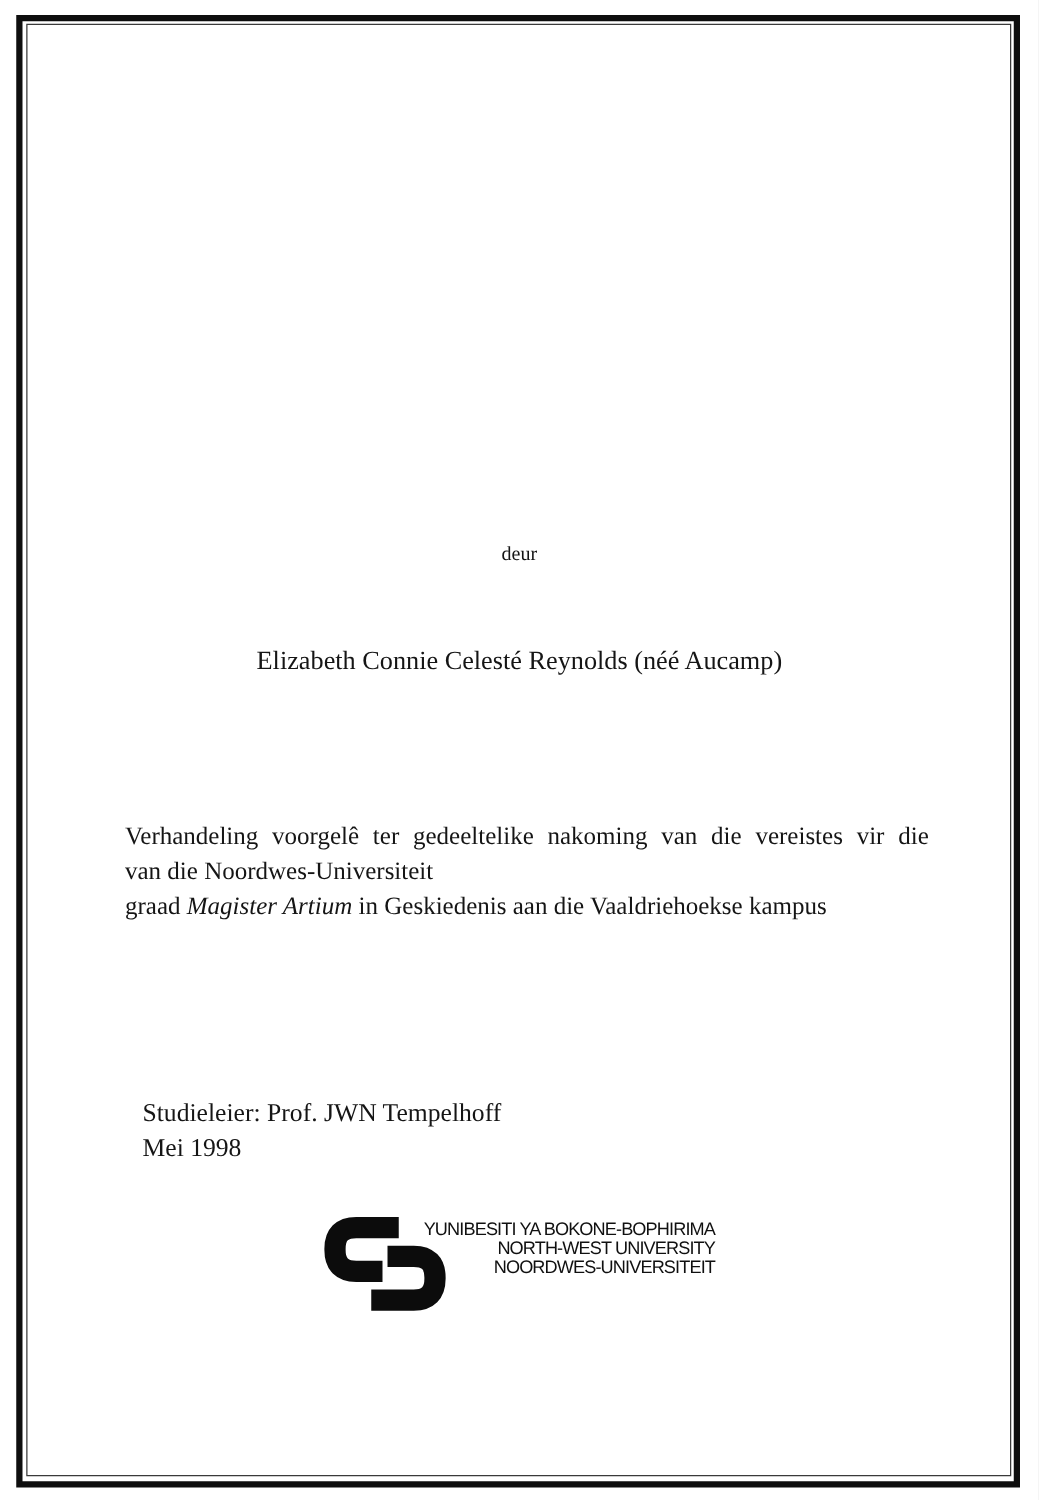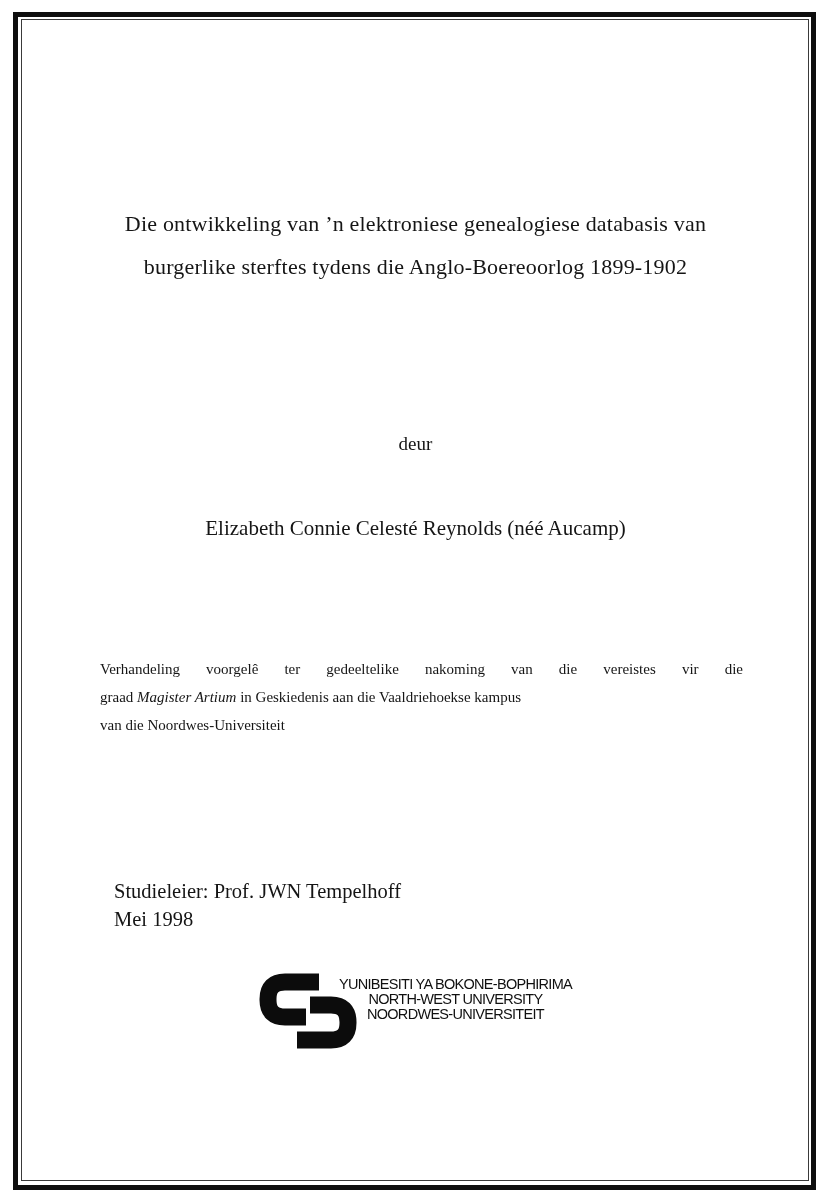--- a/index.html
+++ b/index.html
@@ -43,39 +43,39 @@
     font-size: 22px;
     line-height: 43px;
     letter-spacing: 0.2px;
   }
   .byline {
     position: absolute;
     left: 0;
     right: 0;
     top: 431px;
     text-align: center;
-    font-size: 19px;
+    font-size: 16px;
     line-height: 26px;
   }
   .author {
     position: absolute;
     left: 0;
     right: 0;
     top: 514px;
     text-align: center;
     font-size: 21px;
     line-height: 28px;
     font-family: Liberation Serif, serif;
   }
   .statement {
     position: absolute;
     left: 100px;
     width: 643px;
     top: 655px;
-    font-size: 15px;
+    font-size: 20px;
     line-height: 28px;
     text-align: left;
   }
   .statement .justified {
     text-align: justify;
     text-align-last: justify;
   }
   .statement .italic {
     font-style: italic;
   }
@@ -97,50 +97,46 @@
     position: absolute;
     left: 0;
     top: 2px;
     width: 100px;
     height: 78px;
   }
   .logo-text {
     position: absolute;
     right: 0;
     top: 7px;
-    text-align: center;
+    text-align: right;
     font-family: "Liberation Sans", "DejaVu Sans", sans-serif;
     font-size: 14.5px;
     line-height: 15.2px;
     letter-spacing: -0.7px;
     color: #101010;
     white-space: nowrap;
   }
 </style>
 </head>
 <body>
 
 <div class="page">
 
   <div class="frame-outer"></div>
   <div class="frame-inner"></div>
 
-  <div class="title-block">
-    <div>Die ontwikkeling van ’n elektroniese genealogiese databasis van</div>
-    <div>burgerlike sterftes tydens die Anglo-Boereoorlog 1899-1902</div>
-  </div>
 
   <div class="byline">deur</div>
 
   <div class="author">Elizabeth Connie Celesté Reynolds (néé Aucamp)</div>
 
   <div class="statement">
     <div class="justified">Verhandeling voorgelê ter gedeeltelike nakoming van die vereistes vir die</div>
+    <div>van die Noordwes-Universiteit</div>
     <div><span>graad </span><span class="italic">Magister Artium</span><span> in Geskiedenis aan die Vaaldriehoekse kampus</span></div>
-    <div>van die Noordwes-Universiteit</div>
   </div>
 
   <div class="supervisor-block">
     <div>Studieleier: Prof. JWN Tempelhoff</div>
     <div>Mei 1998</div>
   </div>
 
   <div class="logo">
     <svg class="logo-mark" viewBox="0 0 100 78" xmlns="http://www.w3.org/2000/svg" aria-hidden="true">
       <path d="M 61 10 H 27 Q 10 10 10 27 V 28 Q 10 45 27 45 H 48" fill="none" stroke="#0c0c0c" stroke-width="17"></path>

